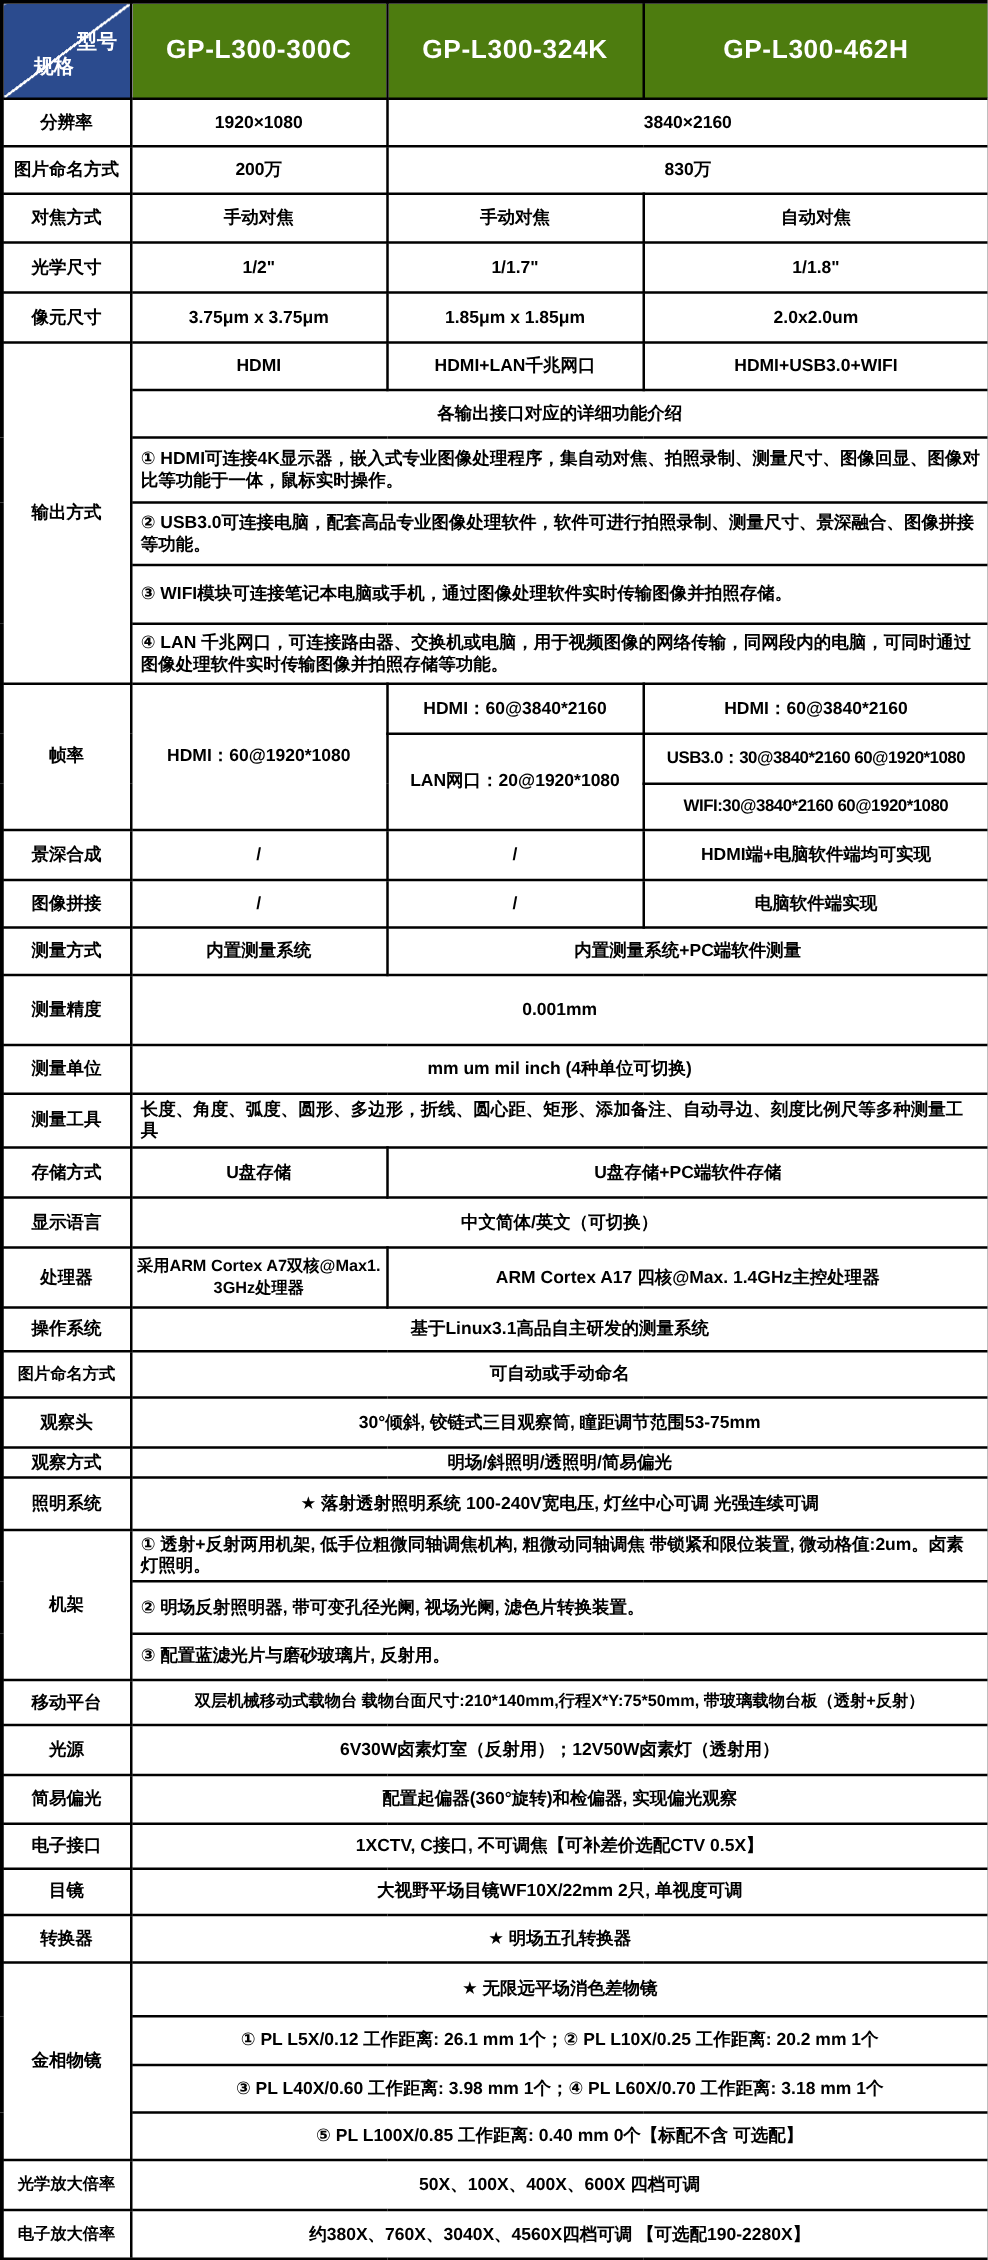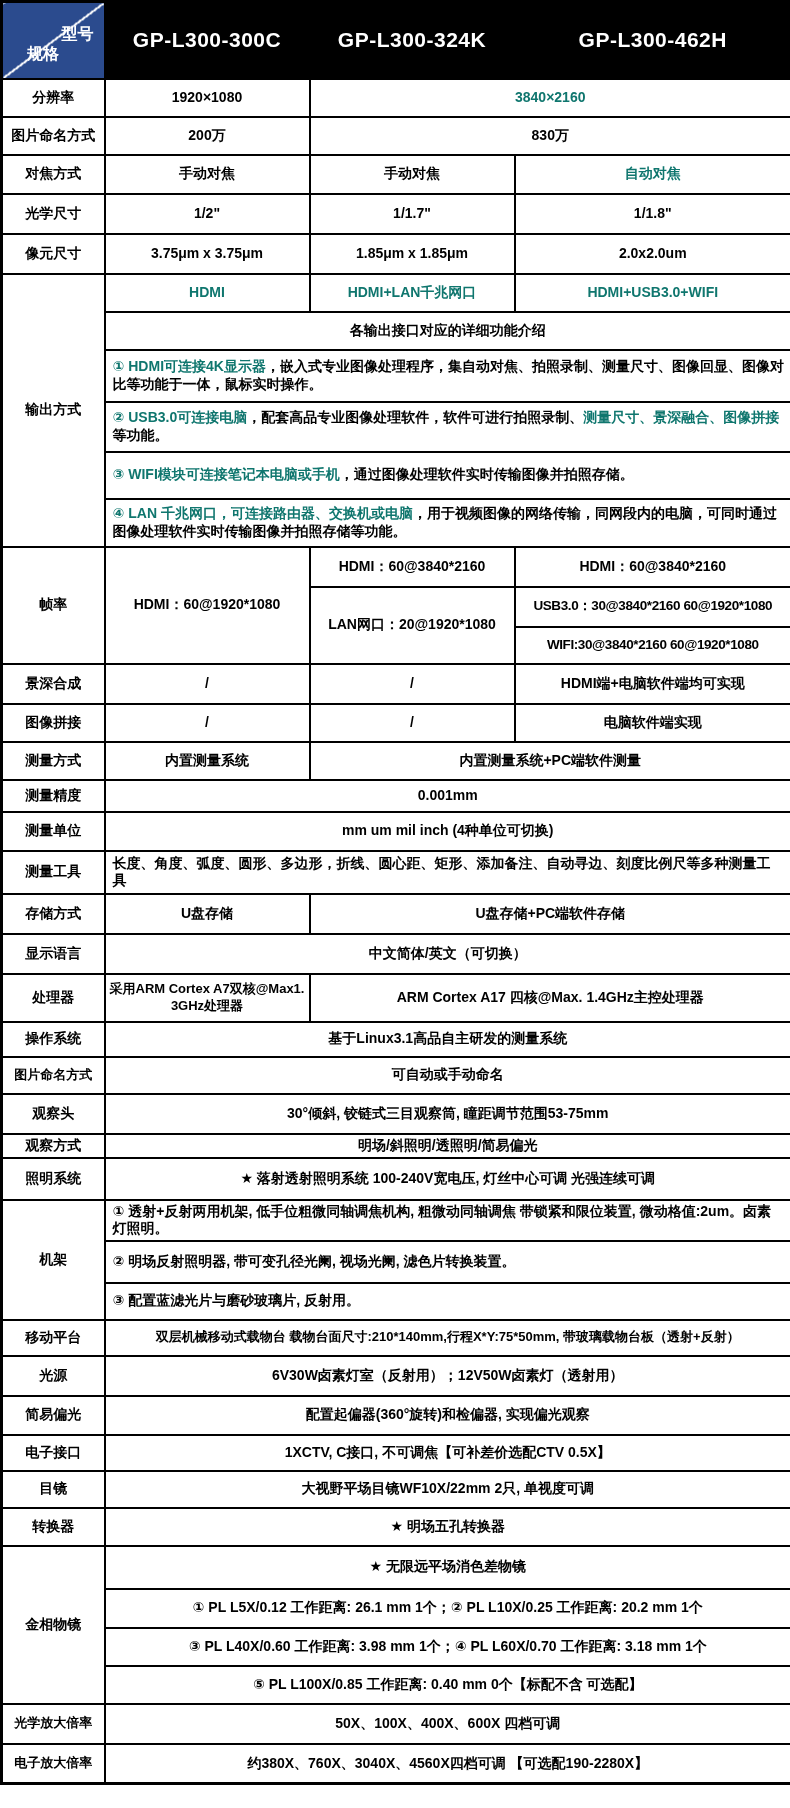--- a/index.html
+++ b/index.html
@@ -21,42 +21,42 @@
     text-align:center;
     vertical-align:middle;
     font-size:14px;
     line-height:1.25;
     padding:2px 4px;
     overflow:hidden;
     word-break:break-all;
   }
   
   td.hcell {
-    background:#000000;
+    background:#4d7c0f;
     color:#fff;
     font-size:21px;
     letter-spacing:0.5px;
   }
   td.corner {
     background:
       linear-gradient(to bottom right,
         #2b4b8e calc(50% - 1.5px),
         #ffffff calc(50% - 1.5px),
         #ffffff calc(50% + 0.5px),
         #2b4b8e calc(50% + 0.5px));
     color:#fff;
     padding:0;
   }
   .corner-wrap {
     display:flex; flex-direction:column; justify-content:flex-end;
     height:57px; font-size:16px;
   }
   .corner-top { align-self:flex-end; padding:5px 10px 0 0; }
   .corner-bottom { align-self:flex-start; padding:0 0 5px 24px; }
-  .red { color:#0f766e; }
+  .red { color:#000000; }
   .note { text-align:left; padding-left:7px; padding-right:6px; }
   .tight { letter-spacing:-0.4px; font-size:13.5px; }
   .sm { font-size:13px; }
 </style>
 </head>
 <body>
 
 <table class="spec">
   <colgroup>
     <col style="width:103px">
@@ -160,21 +160,21 @@
     <td>/</td>
     <td>电脑软件端实现</td>
   </tr>
 
   <tr style="height:38px">
     <td>测量方式</td>
     <td>内置测量系统</td>
     <td colspan="2">内置测量系统+PC端软件测量</td>
   </tr>
 
-  <tr style="height:32px">
+  <tr style="height:56px">
     <td>测量精度</td>
     <td colspan="3">0.001mm</td>
   </tr>
 
   <tr style="height:39px">
     <td>测量单位</td>
     <td colspan="3">mm um mil inch (4种单位可切换)</td>
   </tr>
 
   <tr style="height:43px">

